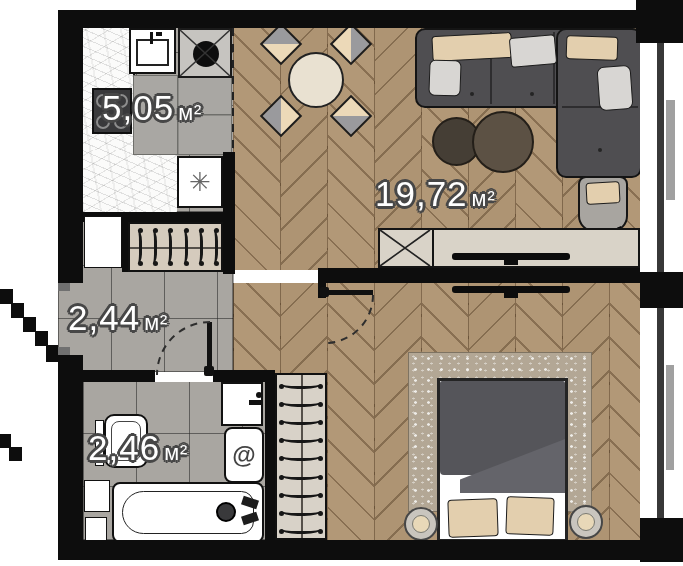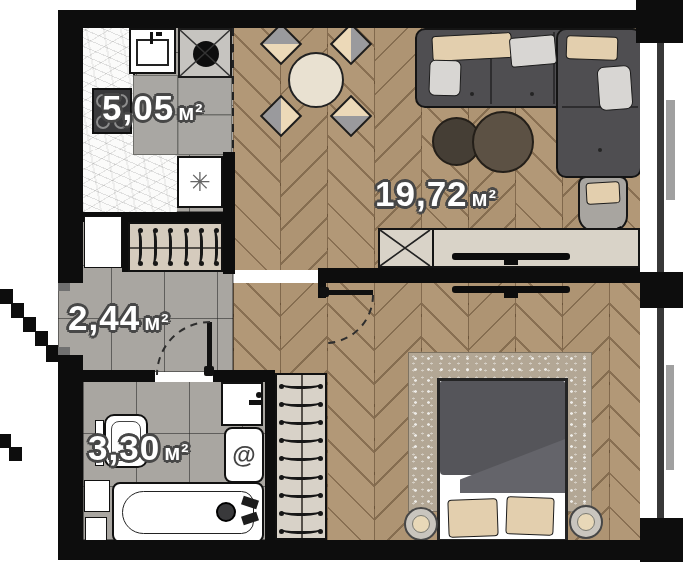--- a/index.html
+++ b/index.html
@@ -16,21 +16,21 @@
       repeating-linear-gradient(80deg, rgba(0,0,0,.05) 0 2px, transparent 2px 17px);
     background-color:#fbfbfa;border-right:2px solid #111;}
   .herringbone{display:flex;overflow:hidden;}
   .hb-col{flex:0 0 46px;height:100%;border-left:1px solid rgba(74,51,28,.45);}
   .hb-a{background:repeating-linear-gradient(45deg, rgba(74,51,28,0) 0 22px, rgba(74,51,28,.40) 22px 24px),#b29877;}
   .hb-b{background:repeating-linear-gradient(135deg, rgba(74,51,28,0) 0 22px, rgba(74,51,28,.40) 22px 24px),#ae9473;}
   .rug{background-image:
       radial-gradient(rgba(255,255,255,.78) 1.1px, rgba(255,255,255,0) 1.8px),
       radial-gradient(rgba(255,255,255,.45) 1px, rgba(255,255,255,0) 1.6px);
     background-size:13px 11px,9px 7px;background-color:#b3a795;border:1px solid rgba(90,80,65,.6);}
-  .room-label{position:absolute;color:#fff;font-weight:700;font-size:35px;letter-spacing:1px;white-space:nowrap;z-index:30;
+  .room-label{position:absolute;color:#fff;font-weight:400;font-size:35px;letter-spacing:1px;white-space:nowrap;z-index:30;
     text-shadow:3px 0 0 #474747,-3px 0 0 #474747,0 3px 0 #474747,0 -3px 0 #474747,
       2px 2px 0 #474747,-2px 2px 0 #474747,2px -2px 0 #474747,-2px -2px 0 #474747;}
   .room-label .unit{font-size:.62em;margin-left:4px;}
   .furn{position:absolute;box-sizing:border-box;}
   .sofa{background:#4f4e51;border:2.5px solid #141414;border-radius:10px;}
   .pillow{position:absolute;border:1.5px solid #1c1c1c;border-radius:4px;box-sizing:border-box;}
   .p-beige{background:#e3cfae;} .p-gray{background:#d8d6d3;}
   .divline{position:absolute;background:#2e2d2f;}
   .dot{position:absolute;width:4px;height:4px;border-radius:50%;background:#242424;}
   .circle{border-radius:50%;}
@@ -248,16 +248,16 @@
   <div class="room-label" style="left:102px;top:88px">
     <span>5,05</span><span class="unit">м²</span>
   </div>
   <div class="room-label" style="left:375px;top:174px">
     <span>19,72</span><span class="unit">м²</span>
   </div>
   <div class="room-label" style="left:68px;top:298px">
     <span>2,44</span><span class="unit">м²</span>
   </div>
   <div class="room-label" style="left:88px;top:428px">
-    <span>3,30</span><span class="unit">м²</span>
+    <span>2,46</span><span class="unit">м²</span>
   </div>
 
 </div>
 
 </body></html>

